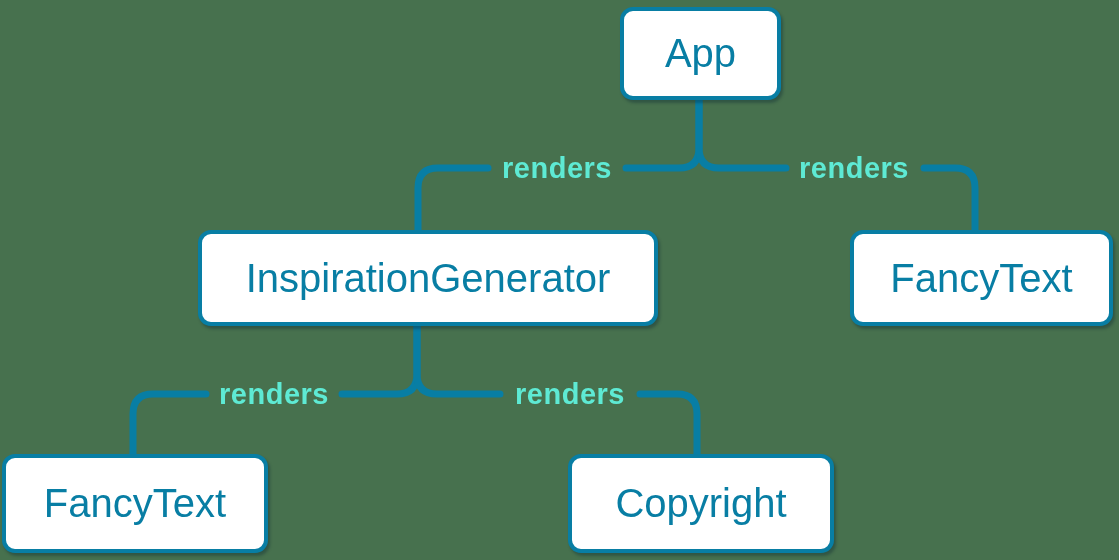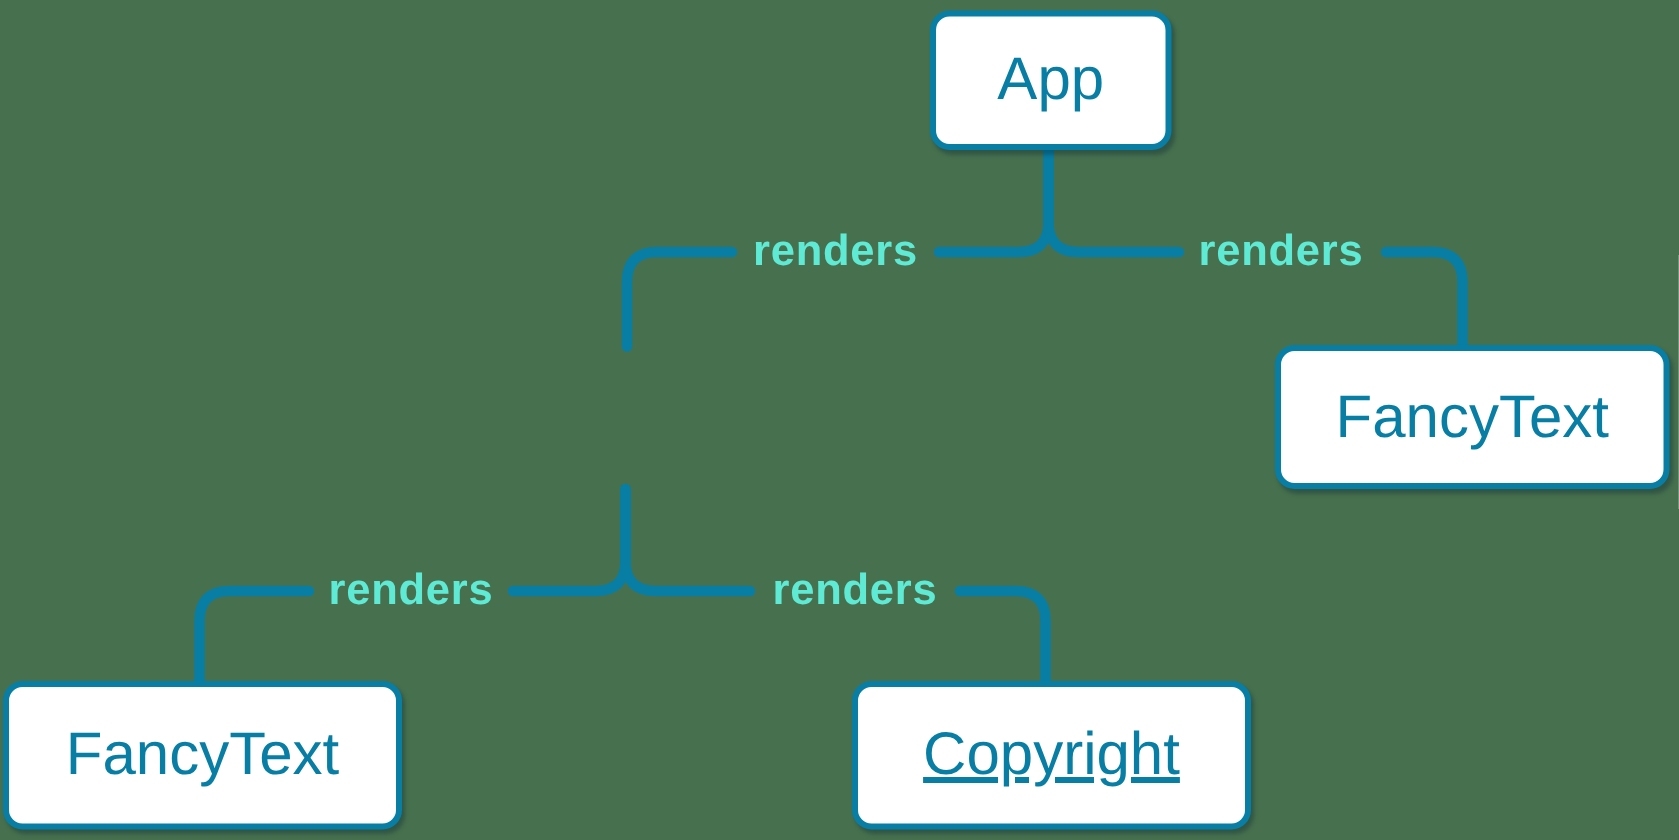--- a/index.html
+++ b/index.html
@@ -41,21 +41,21 @@
     color: #087EA4;
     font-size: 40px;
     font-weight: 500;
     box-sizing: border-box;
     white-space: nowrap;
   }
   .node-app                  { left: 620px; top: 7px;   width: 161px; height: 93px; }
   .node-inspiration-generator{ left: 198px; top: 230px; width: 460px; height: 96px; }
   .node-fancy-text-right     { left: 850px; top: 230px; width: 263px; height: 96px; }
   .node-fancy-text-left      { left: 2px;   top: 454px; width: 266px; height: 99px; }
-  .node-copyright            { left: 568px; top: 454px; width: 266px; height: 99px; text-decoration: underline; }
+  .node-copyright            { left: 568px; top: 454px; width: 266px; height: 99px; }
   .edge-label {
     position: absolute;
     transform: translate(-50%, -50%);
     color: #5eead4;
     font-size: 29px;
     font-weight: 600;
     letter-spacing: 0.5px;
     white-space: nowrap;
   }
   .edge-label-1 { left: 557px; top: 168px; }
@@ -80,20 +80,23 @@
     <path d="M 206 394 L 153 394 Q 133 394 133 414 L 133 455"></path>
 
     <path d="M 417 326 L 417 374 Q 417 394 437 394 L 500 394"></path>
     <path d="M 640 394 L 677 394 Q 697 394 697 414 L 697 455"></path>
   </svg>
 
   <div class="node node-app">
     <span>App</span>
   </div>
 
+  <div class="node node-inspiration-generator">
+    <span>InspirationGenerator</span>
+  </div>
 
   <div class="node node-fancy-text-right">
     <span>FancyText</span>
   </div>
 
   <div class="node node-fancy-text-left">
     <span>FancyText</span>
   </div>
 
   <div class="node node-copyright">

